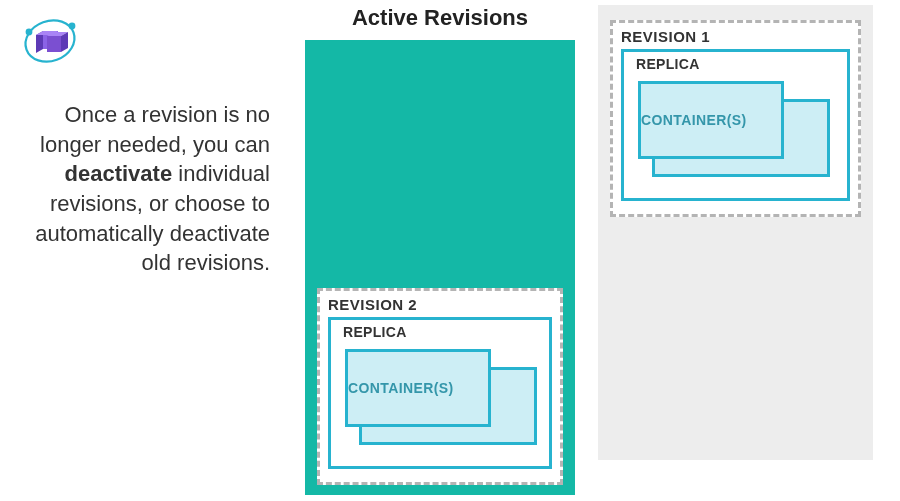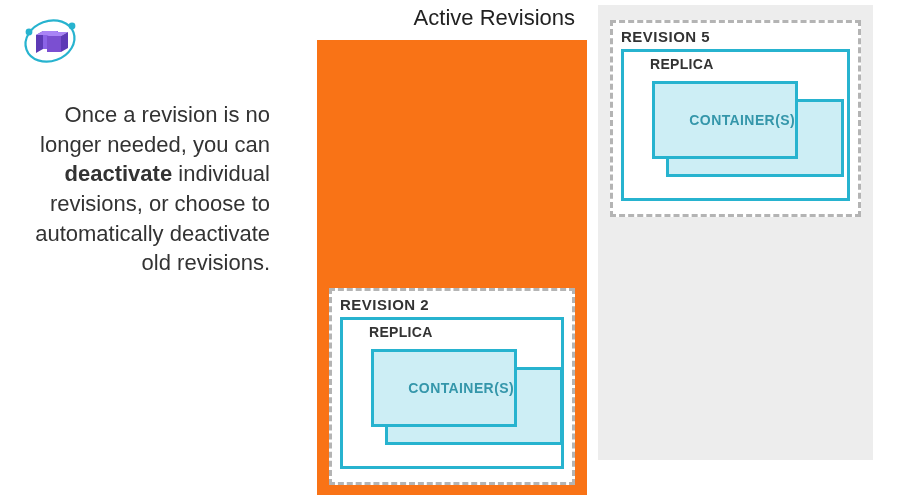--- a/index.html
+++ b/index.html
@@ -32,32 +32,32 @@
   .explain .bold { font-weight: 700; }
   .col {
     position: absolute;
     top: 5px;
     height: 490px;
   }
   .col-active  { left: 305px; width: 270px; }
   .col-inactive{ left: 598px; width: 275px; }
   .col-title {
     font-size: 22px;
-    font-weight: 400;
+    font-weight: 700;
     color: #222;
-    text-align: right;
+    text-align: center;
     margin-bottom: 6px;
     height: 29px;
   }
   .col-body {
     width: 100%;
     height: 455px;
     position: relative;
   }
-  .col-active  .col-body { background: #f97316; margin-left: 12px; }
+  .col-active  .col-body { background: #14b8a6; }
   .col-inactive .col-body{ background: #ededed; }
 
   .revision {
     position: absolute;
     left: 12px;
     right: 12px;
     border: 3px dashed #b4b4b4;
     background: #fff;
     padding: 4px 8px 10px 8px;
   }
@@ -69,42 +69,42 @@
     font-weight: 700;
     color: #333;
     letter-spacing: 0.5px;
     line-height: 1.3;
   }
 
   .replica {
     margin-top: 2px;
     border: 3px solid #27b3cf;
     background: #fff;
-    padding: 3px 8px 8px 26px;
+    padding: 3px 8px 8px 12px;
     height: 152px;
   }
   .rep-label {
     font-size: 14px;
     font-weight: 700;
     color: #333;
     letter-spacing: 0.3px;
     line-height: 1.3;
   }
   .stack {
     position: relative;
     margin-top: 4px;
     height: 110px;
   }
   .card {
     position: absolute;
     border: 3px solid #27b3cf;
     background: #cdeef5;
   }
   .card-back  { left: 16px; top: 22px; width: 178px; height: 78px; }
-  .card-front { left: 2px;  top: 4px;  width: 146px; height: 78px; display:flex; align-items:center; justify-content:flex-end;}
+  .card-front { left: 2px;  top: 4px;  width: 146px; height: 78px; display:flex; align-items:center; justify-content:flex-start;}
   .card-front span {
     font-size: 14px;
     font-weight: 700;
     color: #3496aa;
     letter-spacing: 0.4px;
   }
 </style>
 </head>
 <body>
 
@@ -140,21 +140,21 @@
           </div>
         </div>
       </div>
     </div>
   </div>
 </div>
 
 <div class="col col-inactive">
   <div class="col-body">
     <div class="revision rev-inactive">
-      <div class="rev-label">REVISION 5</div>
+      <div class="rev-label">REVISION 1</div>
       <div class="replica">
         <div class="rep-label">REPLICA</div>
         <div class="stack">
           <div class="card card-back"></div>
           <div class="card card-front">
             <span>CONTAINER(S)</span>
           </div>
         </div>
       </div>
     </div>

